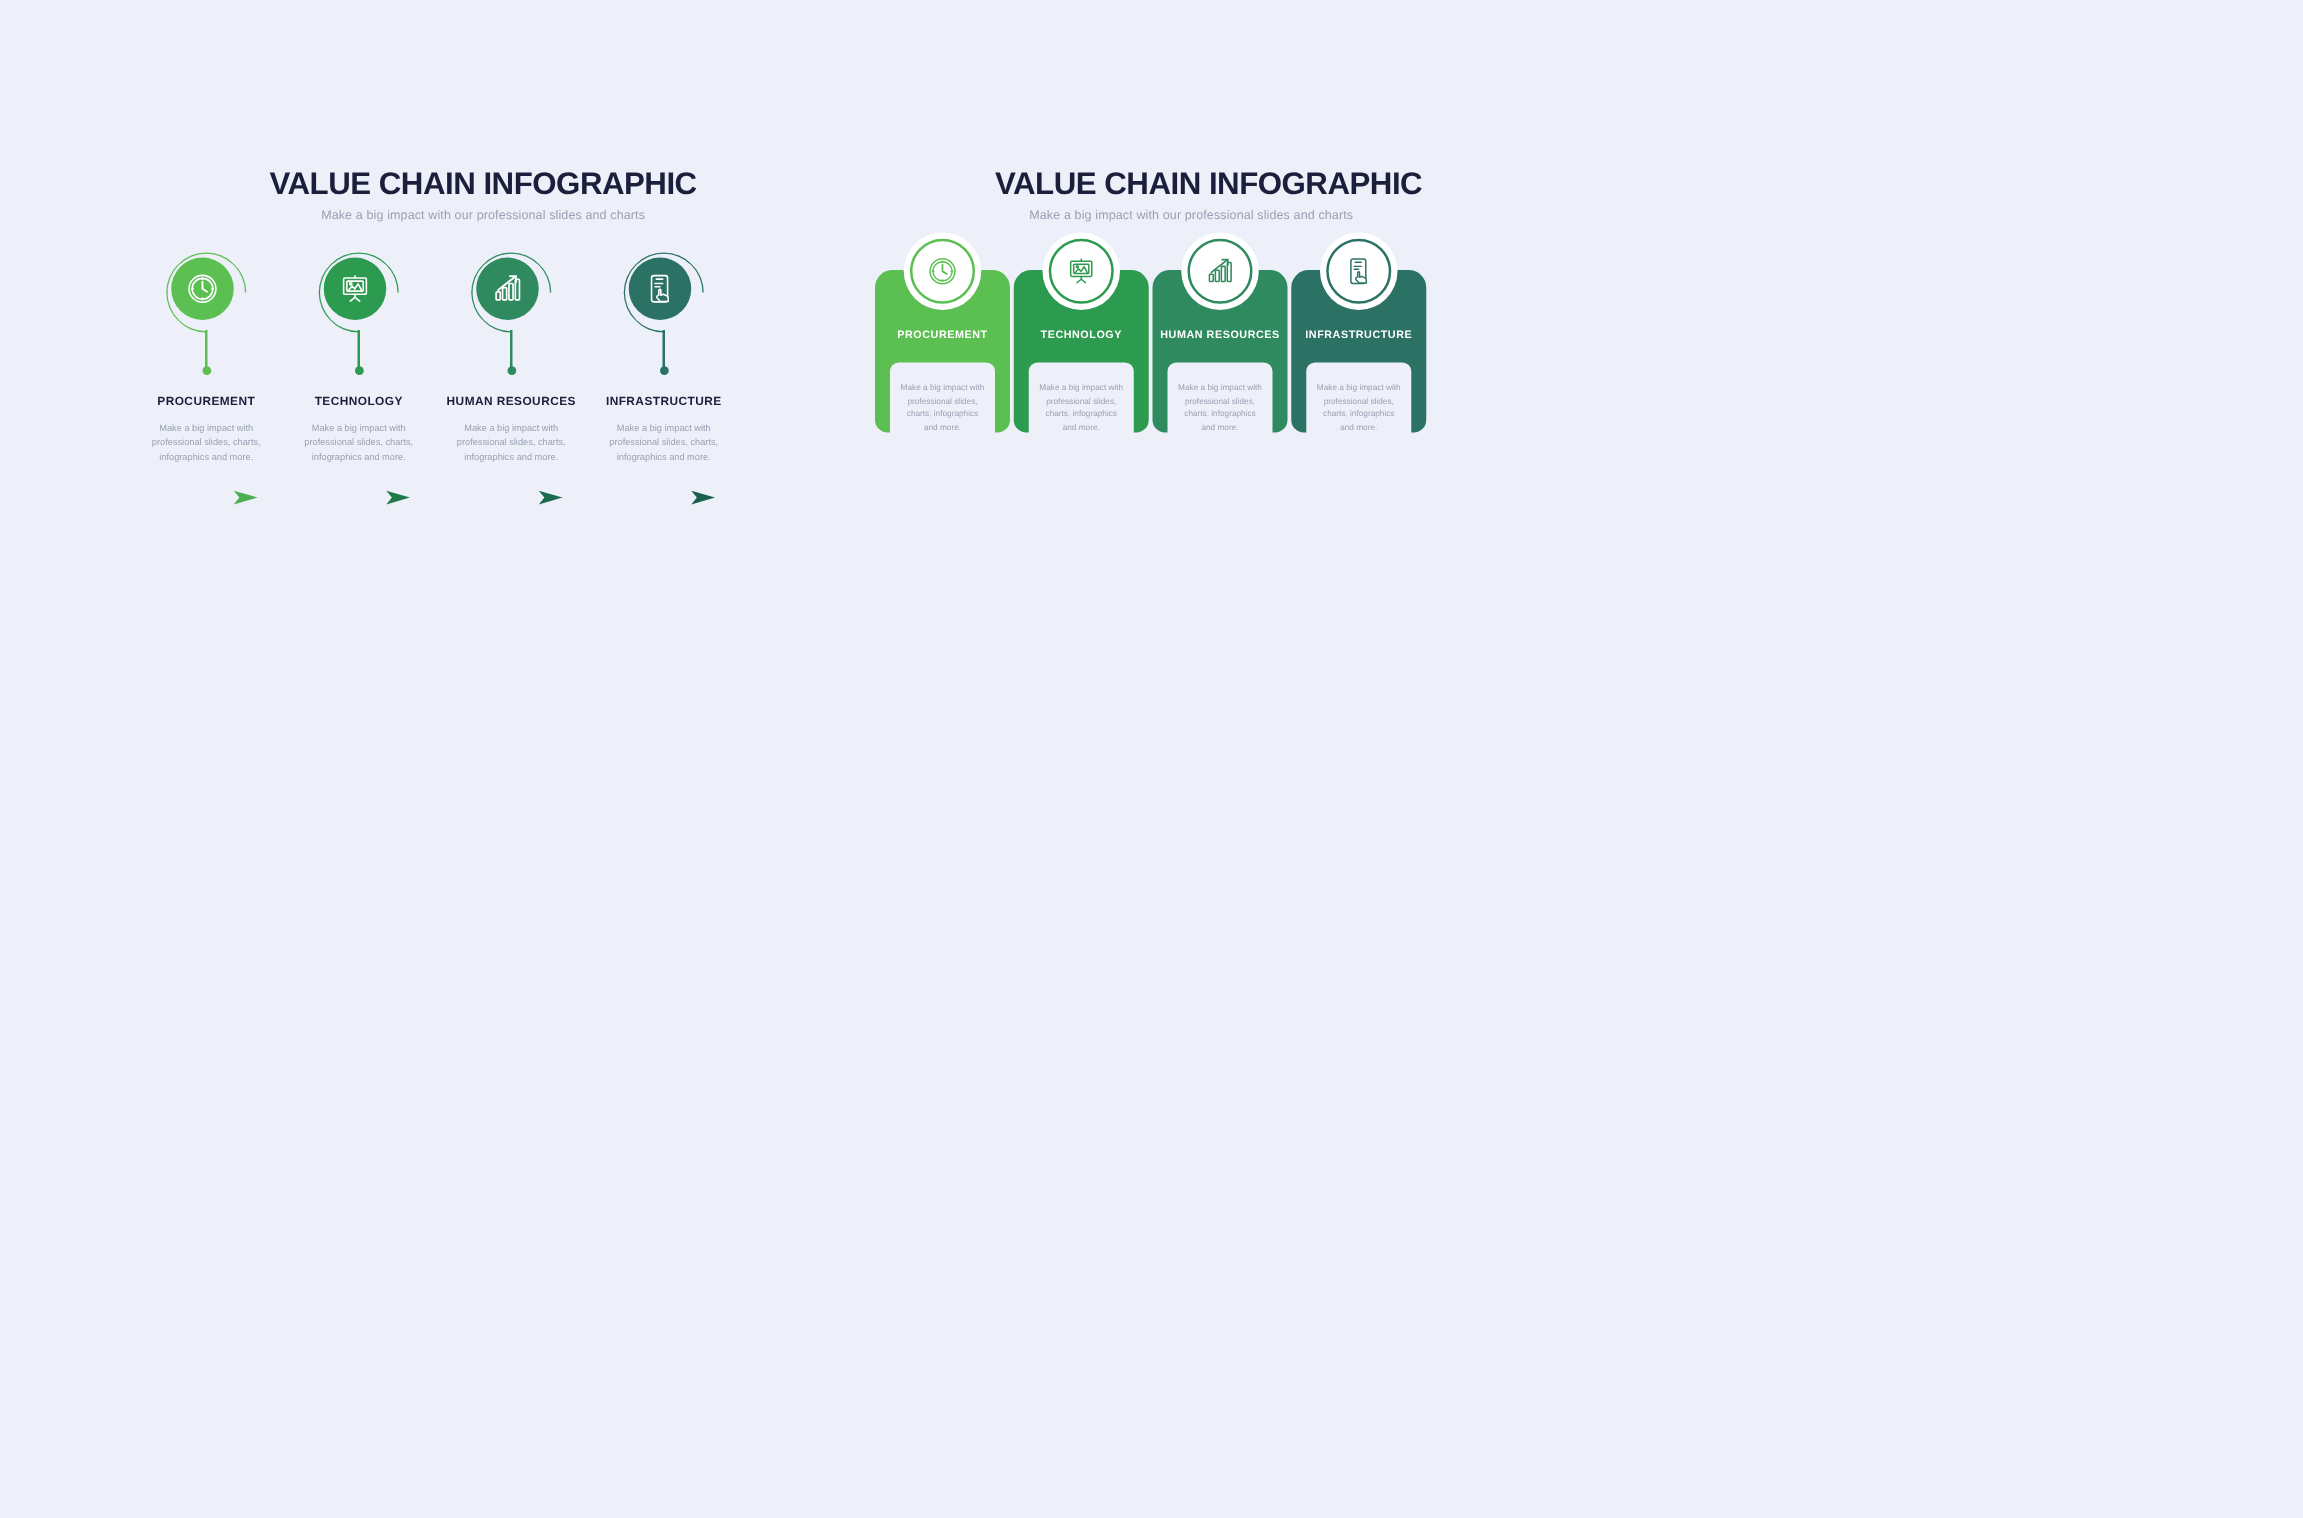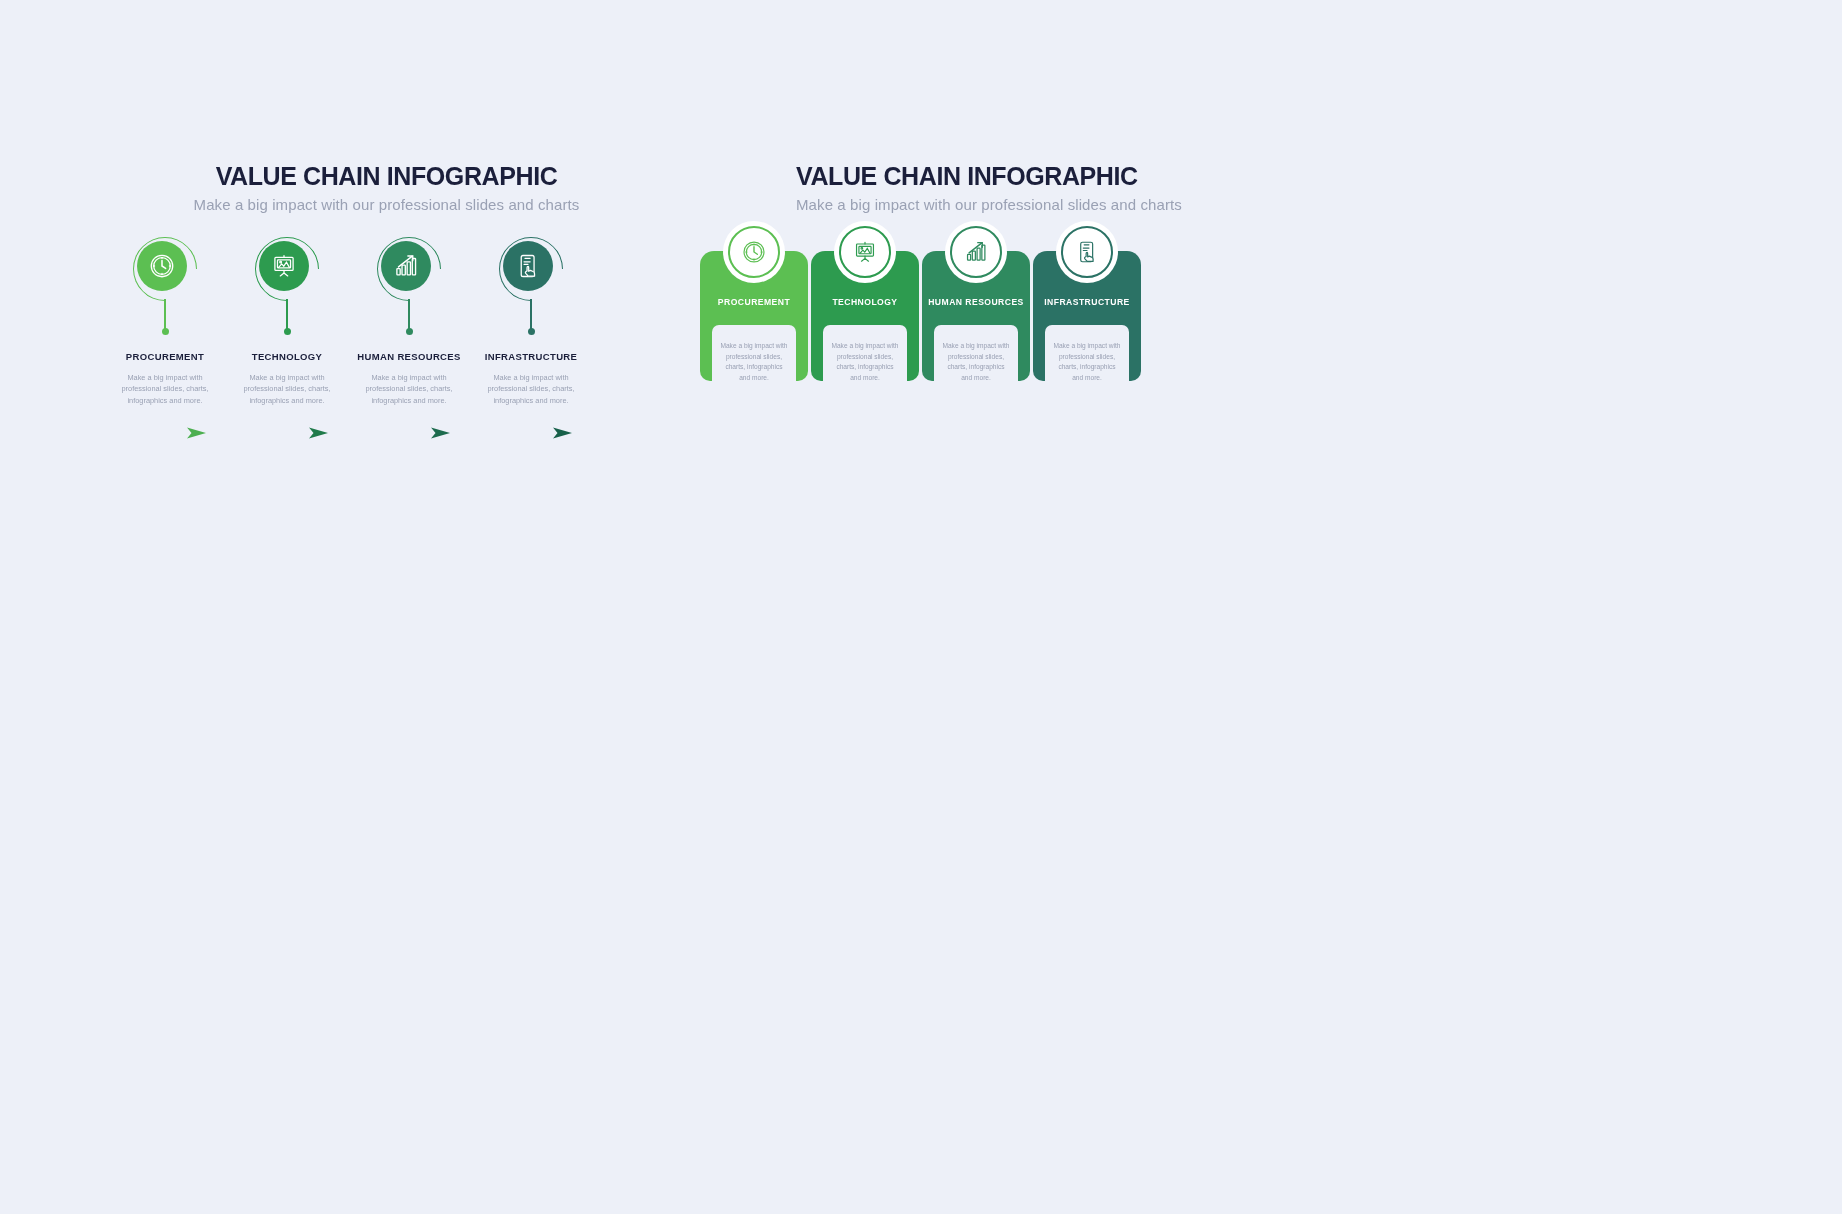--- a/index.html
+++ b/index.html
@@ -6,30 +6,30 @@
   html, body {
     width: 1842px;
     height: 1214px;
     background: #edf0f8;
     font-family: "Liberation Sans", sans-serif;
     overflow: hidden;
   }
   .canvas { position: relative; width: 1842px; height: 1214px; }
 
   
-  .head { text-align: center; margin-top: 29px; }
+  .head { text-align: center; }
   .head-title {
     font-size: 25px;
     font-weight: 700;
     letter-spacing: -0.4px;
     color: #1b1f3b;
     white-space: nowrap;
   }
   .head-sub {
-    font-size: 15px;
+    font-size: 10px;
     color: #9aa1b4;
     margin-top: 5px;
     letter-spacing: 0.1px;
     white-space: nowrap;
   }
 
   
   .left-panel {
     position: absolute;
     left: 105px;

